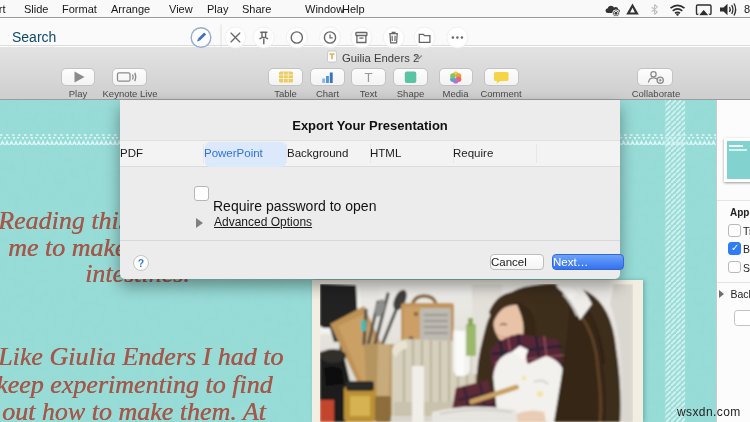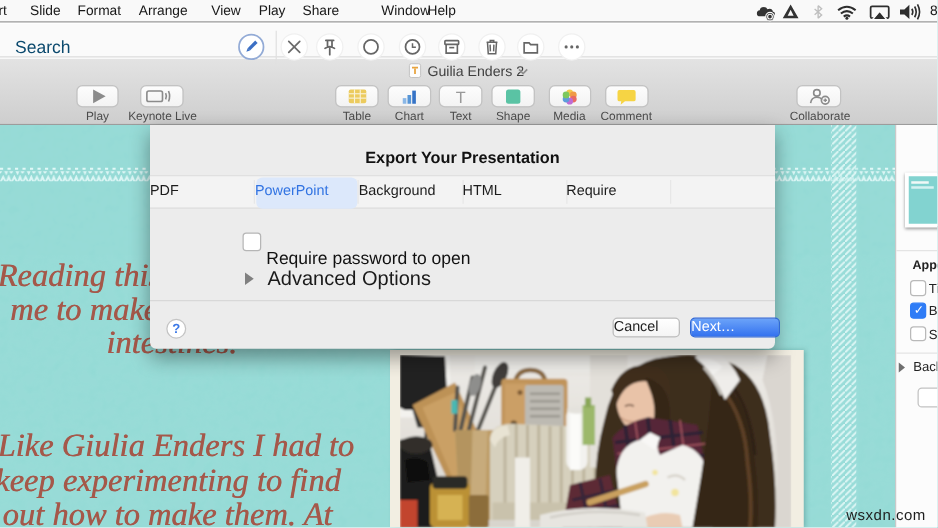--- a/index.html
+++ b/index.html
@@ -46,21 +46,21 @@
   .tsep{position:absolute;top:3px;width:1px;height:19px;background:#e7e7e7;}
   #pill{position:absolute;left:85px;top:1px;width:81px;height:24.5px;border-radius:5px;
     background:#dce8fb;}
   .blue{color:#3173e2;}
   #chk{position:absolute;left:74px;top:86px;width:12.5px;height:12.5px;background:#fff;
     border:1px solid #b6b6b6;border-radius:3px;}
   #chklabel{position:absolute;left:93px;top:98px;font-size:14px;color:#111;}
   #advtri{position:absolute;left:76px;top:118px;width:0;height:0;
     border-left:7px solid #808080;border-top:5px solid transparent;
     border-bottom:5px solid transparent;}
-  #advlabel{position:absolute;left:94px;top:114.5px;font-size:16px;color:#1a1a1a;}
+  #advlabel{position:absolute;left:94px;top:114.5px;font-size:12px;color:#1a1a1a;text-decoration:underline;}
   #dlgdiv{position:absolute;left:0;top:140px;width:100%;height:1px;background:#d8d8d8;}
   #helpbtn{position:absolute;left:13px;top:155px;width:16px;height:16px;border-radius:50%;
     background:#fff;border:1px solid #c4c4c4;box-sizing:border-box;
     text-align:center;line-height:14px;font-size:10.5px;font-weight:bold;color:#3b78e7;}
   .dbtn{position:absolute;top:154px;height:16px;border-radius:4px;box-sizing:border-box;
     text-align:left;font-size:11.5px;line-height:15px;}
   #cancelbtn{left:370px;width:54px;background:linear-gradient(#fff,#f4f4f4);
     border:1px solid #bdbdbd;color:#222;}
   #nextbtn{left:432px;width:72px;background:linear-gradient(#6ba3f9,#3472ef);
     color:#fff;border:1px solid #3068d8;}

